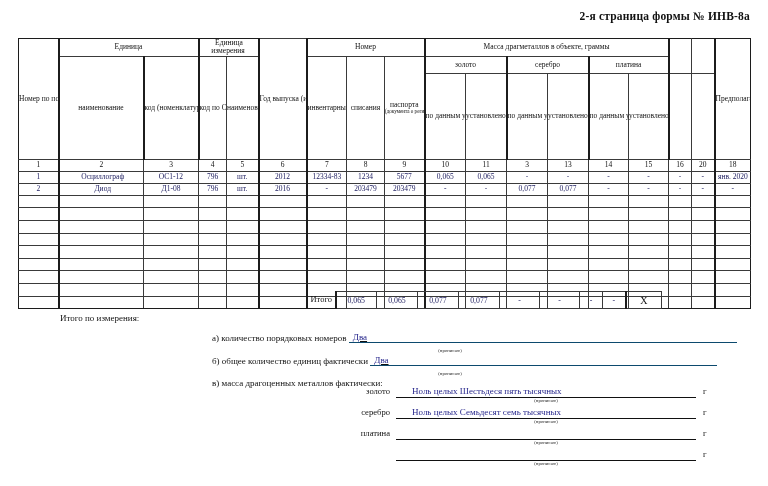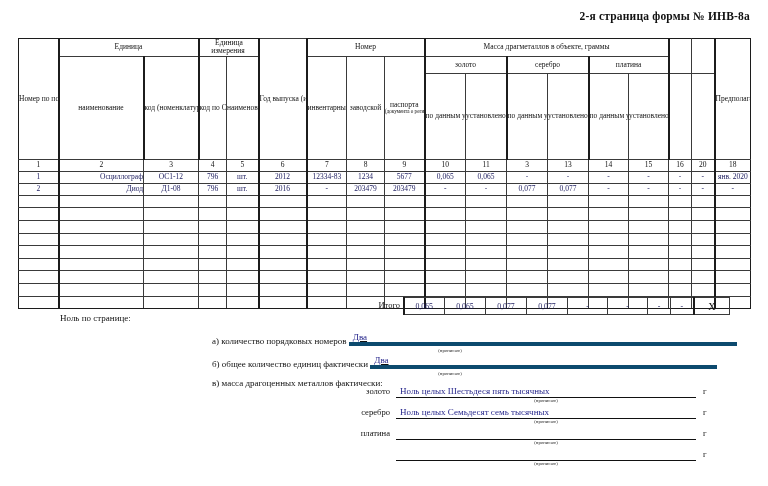--- a/index.html
+++ b/index.html
@@ -31,37 +31,37 @@
     text-align:center;
     vertical-align:middle;
     padding:0;
     overflow:hidden;
     white-space:nowrap;
   }
   .hdr-tall{ height:86px; }
   .hdr-sm{ height:17px; }
   .numrow td{ height:11px; font-size:7.6px; }
   .datarow td{ height:11px; font-size:7.6px; color:#1b1b5e; }
-  .datarow td.nm{ text-align:right; padding-left:3px; }
+  .datarow td.nm{ text-align:center; padding-left:3px; }
   .emptyrow td{ height:11.6px; }
   .wrapcell{ white-space:normal; padding:0 1px;text-align:center; }
   .tiny{ font-size:5.1px; line-height:1.05; display:block; }
 
   
   .tl{ border-left:2px solid #1c1c1c !important; }
 
   .outer-l{border-left:1.6px solid #1c1c1c !important;}
   .outer-r{border-right:1.6px solid #1c1c1c !important;}
   .outer-t{border-top:1.6px solid #1c1c1c !important;}
   .outer-b{border-bottom:1.6px solid #1c1c1c !important;}
 
   
   .totals{
-    position:absolute; left:18px; top:297px;
-    width:712px; height:16px;
+    position:absolute; left:18px; top:291px;
+    width:644px; height:16px;
   }
   .totals .lbl{
     position:absolute; right:0; top:0; width:100%;
     text-align:right; font-size:8.5px; line-height:16px;
     padding-right:0;
   }
   table.tot{
     border-collapse:collapse; table-layout:fixed;
     position:absolute; right:0; top:0;
   }
@@ -69,32 +69,32 @@
     border:1px solid #3a3a3a; height:14px;
     font-size:7.8px; text-align:center; color:#1b1b5e;
   }
   table.tot td.x{ color:#111; font-size:10px; font-weight:normal; }
 
   
   .summary{ position:absolute; left:0; top:310px; width:768px; font-size:9px; }
   .sum-title{ position:absolute; left:60px; top:3px; font-size:9px; }
   .srow{ position:absolute; left:212px; font-size:9px; white-space:nowrap; }
   .sline{
-    display:inline-block; border-bottom:4px solid #0c4a6e;
+    display:inline-block; border-bottom:1px solid #0c4a6e;
     vertical-align:bottom; position:relative;text-decoration:underline;
   }
   .sval{ color:#26268c; padding:0 4px; font-size:9px; }
   .cap{
     position:absolute; font-size:4.6px; color:#222; text-align:center;
     letter-spacing:.1px;
   }
   .metal-lbl{ position:absolute; font-size:8.6px; text-align:right; }
   .unit{ position:absolute; font-size:8.5px; }
   .mline{ position:absolute; border-bottom:1px solid #111; }
-  .mval{ position:absolute; color:#26268c; font-size:9px; white-space:nowrap; }
+  .mval{ position:absolute; color:#26268c; font-size:9px; white-space:nowrap;margin-left:12px; }
 </style>
 </head>
 <body>
 
 <div class="page-head">2-я страница формы № ИНВ-8а</div>
 
 <table class="inv">
   <colgroup>
     <col style="width:40px">
       <col style="width:85px">
@@ -129,21 +129,21 @@
       <td rowspan="2" class="outer-t"></td>
       <td rowspan="3" class="wrapcell tl outer-t outer-r">Предполагаемый срок списания</td>
     </tr>
 
     <tr class="hdr-sm">
       <td rowspan="2" class="wrapcell tl">наименование</td>
       <td rowspan="2" class="wrapcell tl">код (номенклатурный номер)</td>
       <td rowspan="2" class="wrapcell tl">код по ОКЕИ</td>
       <td rowspan="2" class="wrapcell">наименование</td>
       <td rowspan="2" class="wrapcell tl">инвентарный</td>
-      <td rowspan="2" class="wrapcell">заводской</td>
+      <td rowspan="2" class="wrapcell">списания</td>
       <td rowspan="2" class="wrapcell">
         <span>паспорта</span>
         <span class="tiny">(документа о регистрации)</span>
       </td>
       <td colspan="2" class="tl">золото</td>
       <td colspan="2" class="tl">серебро</td>
       <td colspan="2" class="tl">платина</td>
     </tr>
 
     <tr class="hdr-tall">
@@ -428,21 +428,21 @@
           <td>-</td>
           <td>-</td>
           <td>-</td>
           <td class="x tl">X</td>
         </tr>
       </tbody>
   </table>
 </div>
 
 <div class="summary">
-  <div class="sum-title">Ноль по странице:</div>
+  <div class="sum-title">Итого по измерения:</div>
 
   <div class="srow" style="top:22px;">
     <span>а) количество порядковых номеров</span>
     <span class="sline" style="width:388px;">
       <span class="sval">Два</span>
     </span>
   </div>
   <div class="cap" style="left:420px; top:38px; width:60px;">(прописью)</div>
 
   <div class="srow" style="top:45px;">

